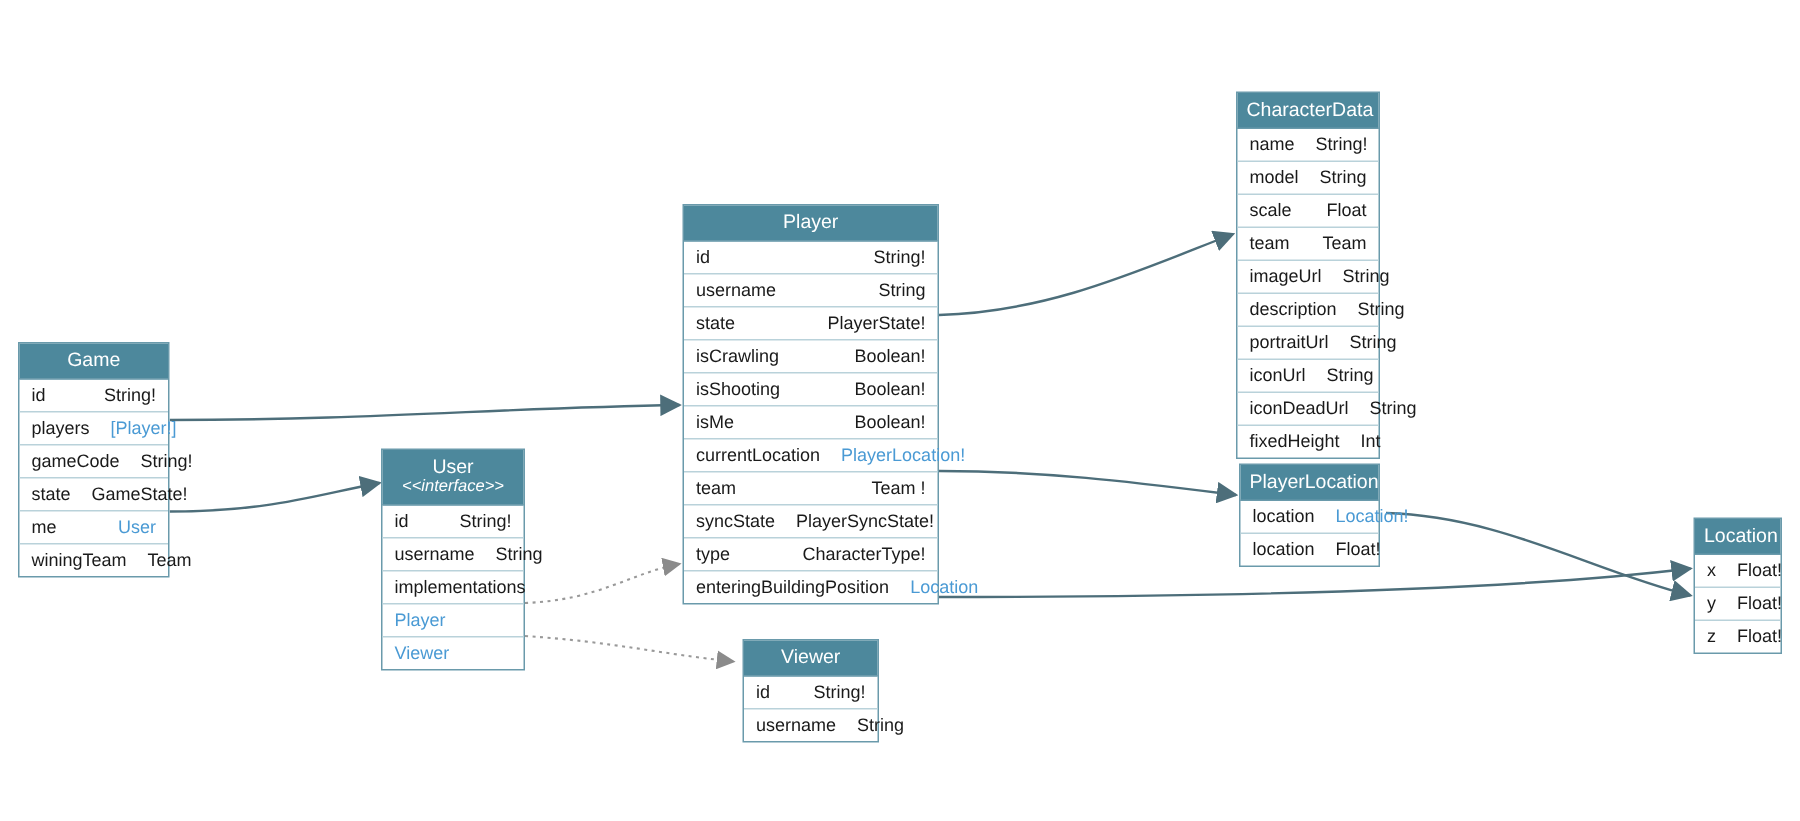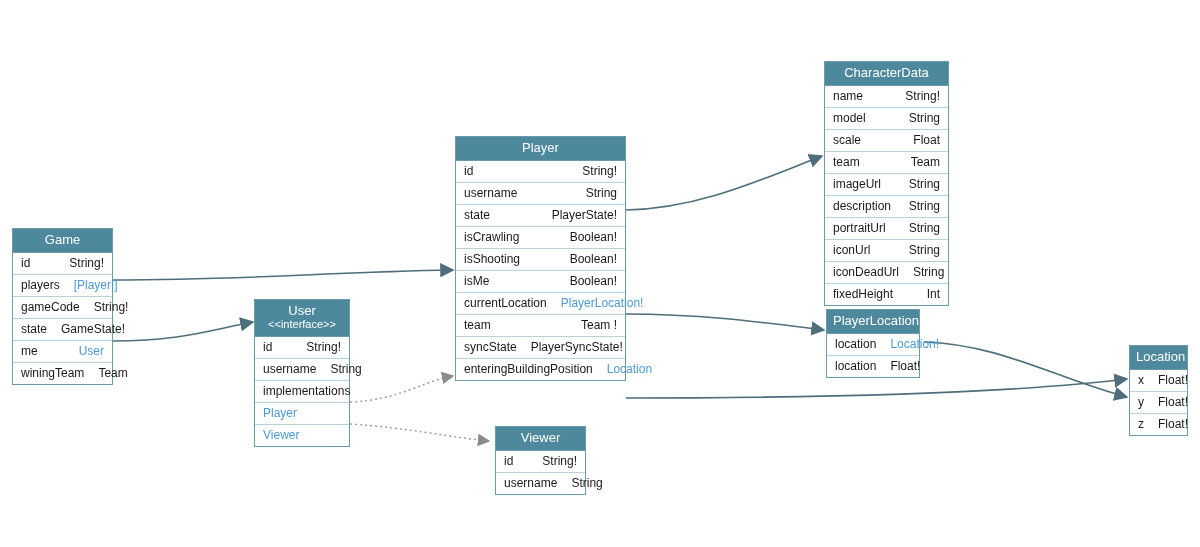--- a/index.html
+++ b/index.html
@@ -37,20 +37,21 @@
     text-align: center;
     font-size: 13px;
     padding: 4px 6px 5px 6px;
     line-height: 14px;
     border-bottom: 1px solid #6a9aab;
   }
   .entity-header .sub {
     display: block;
     font-size: 11px;
     line-height: 13px;
+    font-style: italic;
   }
   .row {
     display: flex;
     justify-content: space-between;
     align-items: center;
     font-size: 12px;
     color: #1a1a1a;
     padding: 3px 8px 4px 8px;
     border-bottom: 1px solid #b9d2da;
     line-height: 14px;
@@ -186,38 +187,42 @@
       </div>
     <div class="row">
         <span class="fname">team</span>
         <span class="ftype">Team !</span>
       </div>
     <div class="row">
         <span class="fname">syncState</span>
         <span class="ftype">PlayerSyncState!</span>
       </div>
     <div class="row">
+        <span class="fname">type</span>
+        <span class="ftype">CharacterType!</span>
+      </div>
+    <div class="row">
         <span class="fname">enteringBuildingPosition</span>
         <span class="ftype link">Location</span>
       </div>
   </div>
 
   <div class="entity" style="left:495px; top:426px; width:91px;">
     <div class="entity-header">Viewer</div>
     <div class="row">
         <span class="fname">id</span>
         <span class="ftype">String!</span>
       </div>
     <div class="row">
         <span class="fname">username</span>
         <span class="ftype">String</span>
       </div>
   </div>
 
-  <div class="entity" style="left:824px; top:61px; width:125px;">
+  <div class="entity" style="left:824px; top:61px; width:96px;">
     <div class="entity-header">CharacterData</div>
     <div class="row">
         <span class="fname">name</span>
         <span class="ftype">String!</span>
       </div>
     <div class="row">
         <span class="fname">model</span>
         <span class="ftype">String</span>
       </div>
     <div class="row">

